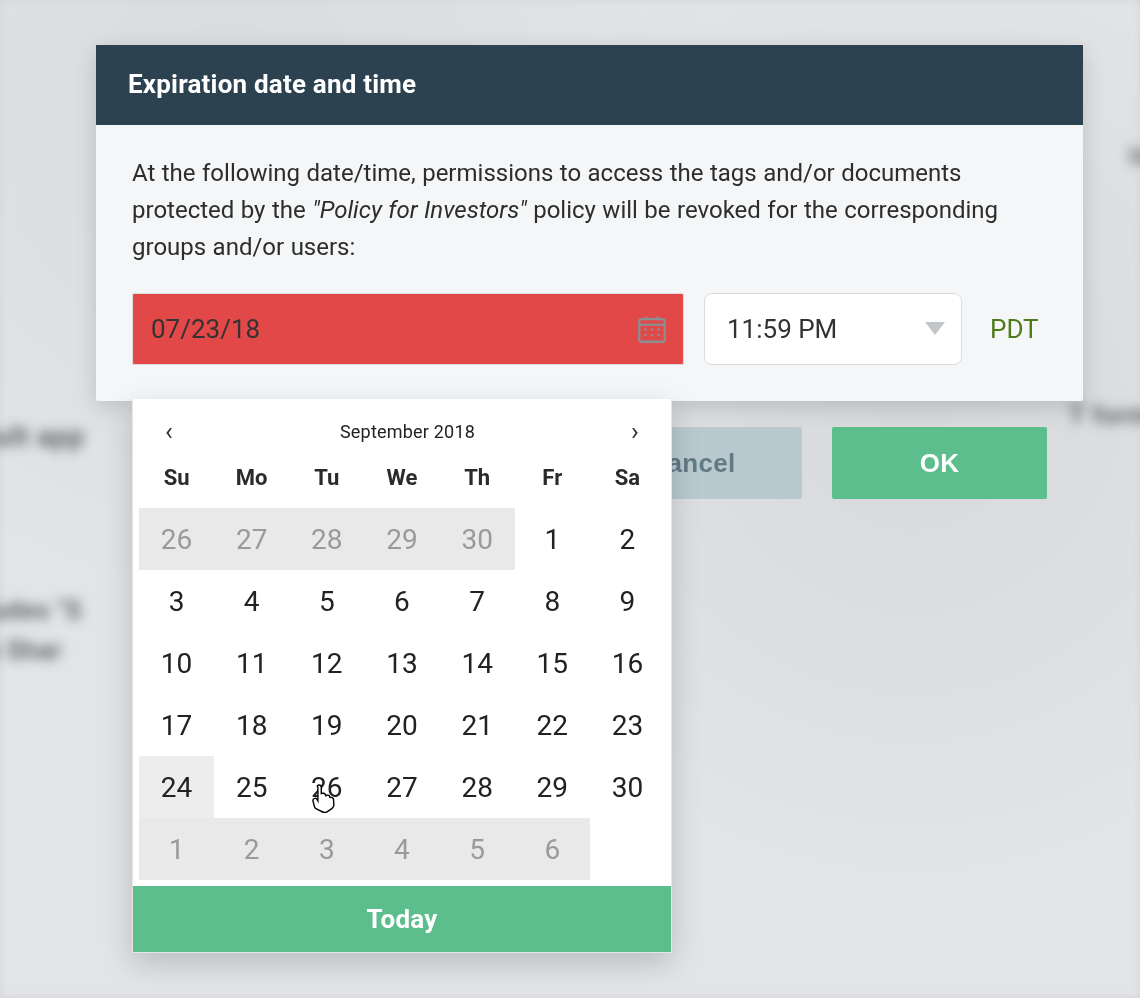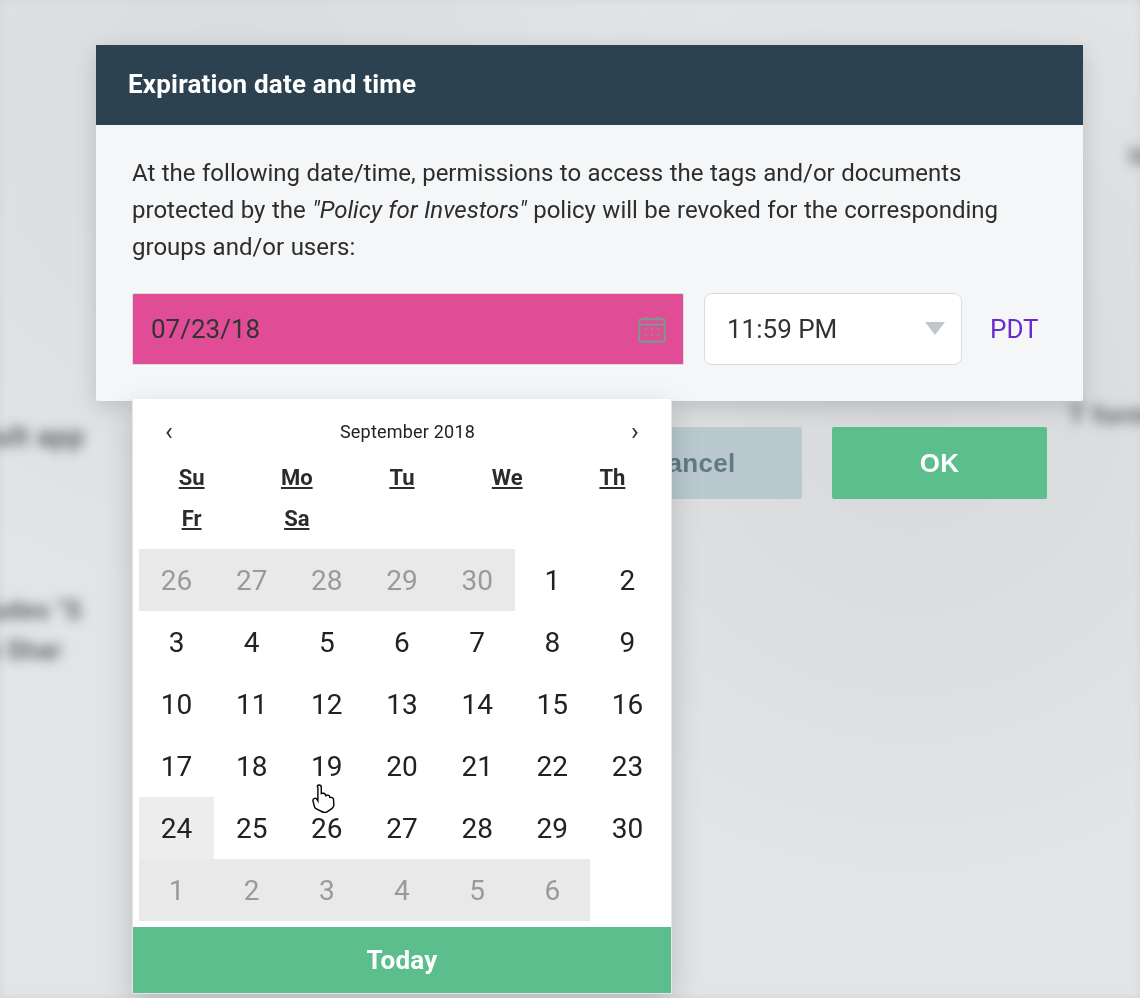--- a/index.html
+++ b/index.html
@@ -81,40 +81,40 @@
   .row {
     margin-top: 26px;
     display: flex;
     align-items: center;
     gap: 20px;
   }
   .date-field {
     position: relative;
     flex: 0 0 552px;
     height: 72px;
-    background: #ec4899;
+    background: #ef4444;
     border: 1px solid var(--border);
     border-radius: 2px;
     display: flex; align-items: center;
     padding: 0 18px;
   }
   .date-value { font-size: 26px; color: #333; }
   .cal-icon {
     position: absolute; right: 14px; top: 50%; transform: translateY(-50%);
     width: 34px; height: 34px; color: #8a8f92;
   }
   .time-field {
     flex: 0 0 258px; height: 72px;
     background: #fff; border: 1px solid var(--border); border-radius: 8px;
     display: flex; align-items: center; justify-content: space-between;
     padding: 0 16px 0 22px;
   }
   .time-value { font-size: 26px; color: #333; }
   .caret { width: 0; height: 0; border-left: 10px solid transparent; border-right: 10px solid transparent; border-top: 13px solid #c2c6c9; }
-  .tz { font-size: 26px; color: #6d28d9; padding-left: 8px; }
+  .tz { font-size: 26px; color: #4d7c0f; padding-left: 8px; }
   .actions {
     position: absolute;
     right: 36px;
     top: 302px;
     display: flex; gap: 22px;
   }
   .btn {
     height: 72px;
     display: inline-flex; align-items: center; justify-content: center;
     font-size: 26px; font-weight: 700; letter-spacing: .3px;
@@ -134,23 +134,22 @@
     box-shadow: 0 10px 28px var(--shadow);
     z-index: 5;
   }
   .cal-top {
     display: flex; align-items: center; justify-content: space-between;
     padding: 14px 18px 8px;
   }
   .nav { width: 36px; height: 36px; display:flex; align-items:center; justify-content:center; color:#333; cursor:pointer; font-size: 26px; user-select:none; }
   .month { font-size: 18px; color: #222; letter-spacing: .2px; margin-left: 11px; }
   .dow {
-    display: grid; grid-template-columns: repeat(5, 1fr);
+    display: grid; grid-template-columns: repeat(7, 1fr);
     padding: 2px 6px 8px;
-    text-decoration: underline;
   }
   .dow div { text-align: center; font-size: 22px; font-weight: 700; color: #2b2b2b; padding: 6px 0 10px; }
   .grid {
     display: grid; grid-template-columns: repeat(7, 1fr);
     padding: 0 6px 6px;
   }
   .day {
     position: relative;
     height: 62px;
     display:flex; align-items:center; justify-content:center;

